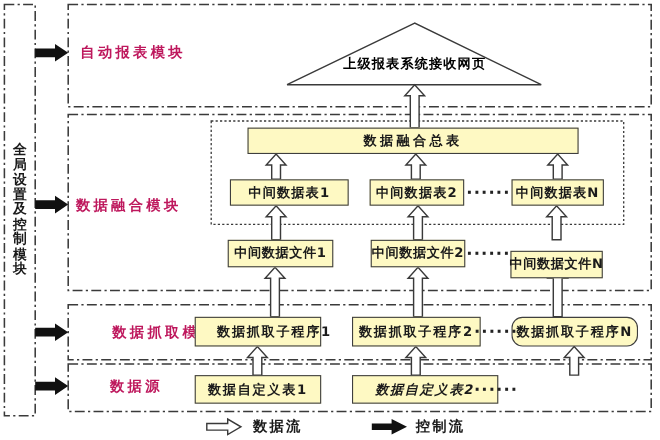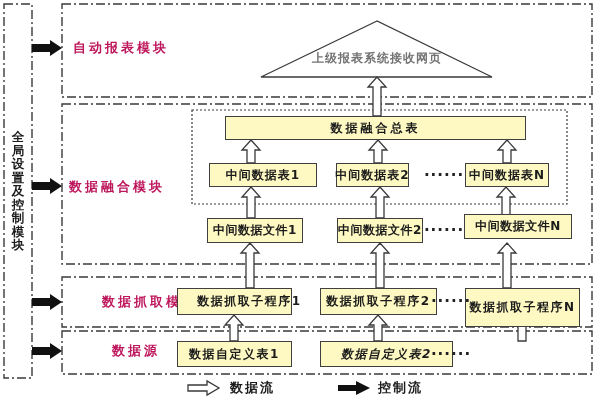--- a/index.html
+++ b/index.html
@@ -12,33 +12,33 @@
     position:absolute;box-sizing:border-box;background:#fef9c3;
     border:1.4px solid #3f3f3f;display:flex;align-items:center;justify-content:center;
     font-size:12px;font-weight:bold;letter-spacing:1px;white-space:nowrap;color:#1b1b1b;
   }
   .slabel{
     position:absolute;transform:translate(-50%,-50%);font-size:13px;font-weight:bold;
     letter-spacing:3px;white-space:nowrap;color:#be185d;
   }
   .tri-label{
     position:absolute;transform:translate(-50%,-50%);font-size:12px;font-weight:bold;
-    letter-spacing:1px;white-space:nowrap;color:#737373;
+    letter-spacing:1px;white-space:nowrap;color:#000000;
   }
   .dots{
     position:absolute;transform:translate(-50%,-50%);font-size:15px;font-weight:bold;
     letter-spacing:1px;color:#222;white-space:nowrap;
   }
   .legend-label{
     position:absolute;transform:translateY(-50%);font-size:13px;font-weight:bold;
     letter-spacing:2px;white-space:nowrap;color:#1b1b1b;
   }
   .vpanel{
     position:absolute;left:4px;top:4px;width:28px;height:374px;
-    display:flex;align-items:center;justify-content:center;
+    display:flex;align-items:center;justify-content:center;font-family:Liberation Serif, serif;
   }
   .vpanel span{
     display:block;width:14px;word-break:break-all;text-align:center;
     font-size:12.5px;font-weight:bold;line-height:13.5px;color:#1b1b1b;
   }
 </style>
 </head>
 <body>
 
 <div class="stage">
@@ -84,39 +84,39 @@
     <polygon points="338,385 356,385 356,381 370,388 356,395 356,391 338,391" fill="#111111"></polygon>
   </svg>
 
   <div class="vpanel">
     <span>全局设置及控制模块</span>
   </div>
 
   <div class="slabel" style="left:121px;top:48px;">自动报表模块</div>
   <div class="slabel" style="left:117px;top:187px;">数据融合模块</div>
   <div class="slabel" style="left:121px;top:302px;margin-left:29px;">数据抓取模块</div>
-  <div class="slabel" style="left:136px;top:351px;">数据源</div>
+  <div class="slabel" style="left:124px;top:351px;">数据源</div>
 
   <div class="tri-label" style="left:377px;top:58px;">上级报表系统接收网页</div>
 
   <div class="nbox" style="left:225px;top:116px;width:301px;height:24px;letter-spacing:3px;">数据融合总表</div>
 
   <div class="nbox" style="left:209px;top:163px;width:108px;height:24px;">中间数据表1</div>
-  <div class="nbox" style="left:336px;top:163px;width:73px;height:24px;">中间数据表2</div>
+  <div class="nbox" style="left:336px;top:163px;width:86px;height:24px;">中间数据表2</div>
   <div class="nbox" style="left:465px;top:163px;width:84px;height:24px;">中间数据表N</div>
   <div class="dots" style="left:444px;top:175px;">······</div>
 
   <div class="nbox" style="left:207px;top:218px;width:96px;height:25px;letter-spacing:0.5px;">中间数据文件1</div>
   <div class="nbox" style="left:337px;top:218px;width:86px;height:25px;letter-spacing:0.5px;">中间数据文件2</div>
-  <div class="nbox" style="left:464px;top:214px;width:108px;height:25px;letter-spacing:0.5px;">中间数据文件N</div>
+  <div class="nbox" style="left:464px;top:228px;width:84px;height:25px;letter-spacing:0.5px;">中间数据文件N</div>
   <div class="dots" style="left:444px;top:230px;">······</div>
 
   <div class="nbox" style="left:177px;top:288px;width:115px;height:27px;letter-spacing:1.5px;padding-left:30px;">数据抓取子程序1</div>
   <div class="nbox" style="left:320px;top:288px;width:117px;height:27px;letter-spacing:1.5px;">数据抓取子程序2</div>
-  <div class="nbox" style="left:465px;top:288px;width:115px;height:39px;letter-spacing:1.5px;">数据抓取子程序N</div>
+  <div class="nbox" style="left:465px;top:288px;width:115px;height:27px;letter-spacing:1.5px;border-radius:10px;">数据抓取子程序N</div>
   <div class="dots" style="left:451px;top:301px;">······</div>
 
   <div class="nbox" style="left:177px;top:341px;width:115px;height:26px;letter-spacing:1.5px;">数据自定义表1</div>
   <div class="nbox" style="left:320px;top:341px;width:133px;height:26px;letter-spacing:1.5px;font-style:italic;">数据自定义表2</div>
   <div class="dots" style="left:451px;top:354px;">······</div>
 
   <div class="legend-label" style="left:230px;top:388px;">数据流</div>
   <div class="legend-label" style="left:378px;top:388px;">控制流</div>
 
 </div>

